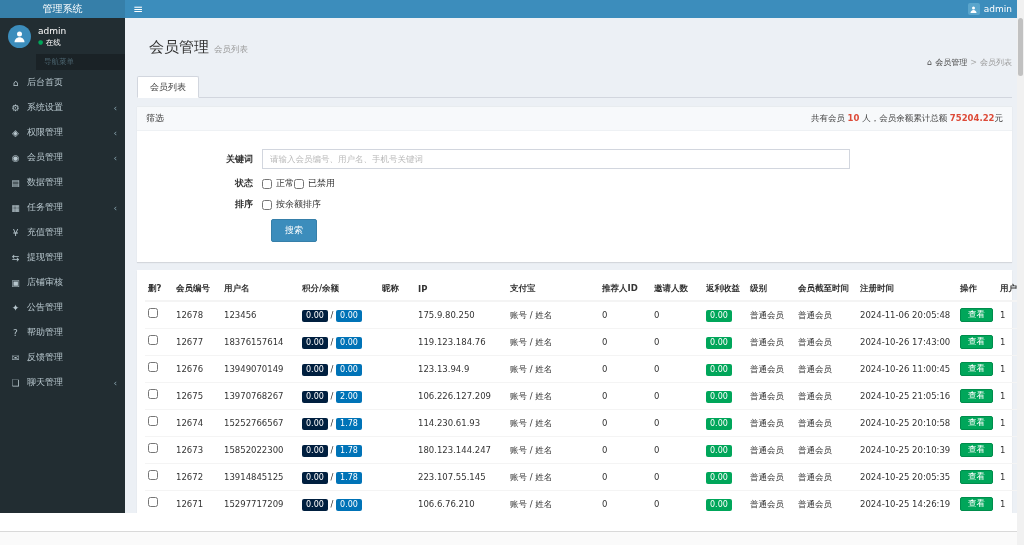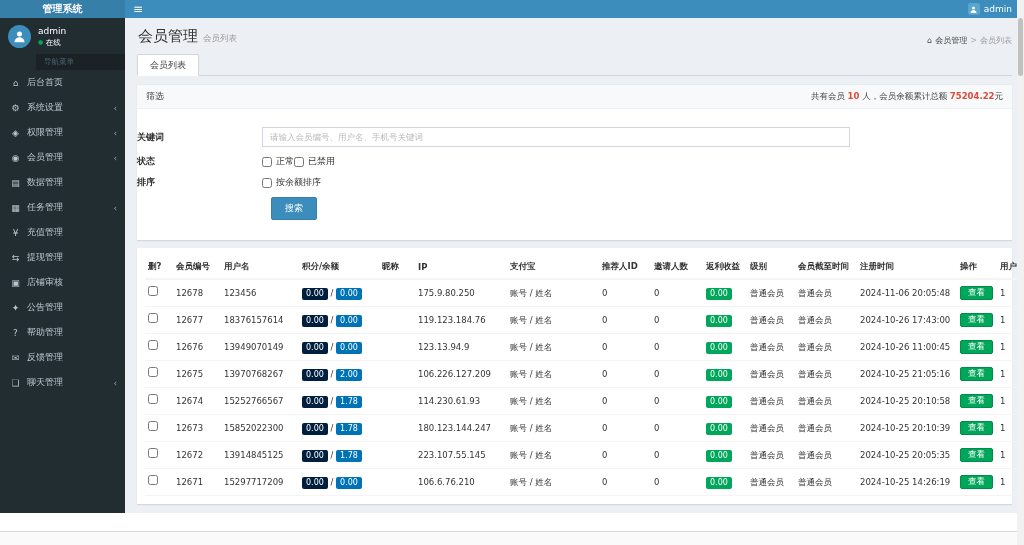--- a/index.html
+++ b/index.html
@@ -5,21 +5,21 @@
   * { box-sizing: border-box; }
   html,body { margin:0; padding:0; }
   body {
     width:1024px; height:545px; overflow:hidden;
     font-family:"DejaVu Sans","Liberation Sans",sans-serif;
     background:#fafafa; color:#333;
   }
   
   .app { position:relative; width:1024px; height:513px; background:#ecf0f5; overflow:hidden; }
   .main-header { position:absolute; top:0; left:0; right:0; height:18px; display:flex; z-index:20; }
-  .logo { width:125px; background:#367fa9; color:#fff; font-size:10px; font-weight:bold;
+  .logo { width:125px; background:#367fa9; color:#fff; font-size:10px; font-weight:normal;
           display:flex; align-items:center; justify-content:center; }
   .navbar { flex:1; background:#3c8dbc; display:flex; align-items:center; color:#fff; }
   .hamburger { width:26px; text-align:center; font-size:12px; line-height:18px; cursor:pointer; }
   .nav-right { margin-left:auto; display:flex; align-items:center; gap:4px; padding:0 12px; font-size:9px; height:18px; }
   .nav-avatar { width:12px; height:12px; border-radius:2px; background:#5aa5cc; display:flex; align-items:center; justify-content:center; }
 
   
   .sidebar { position:absolute; top:18px; left:0; bottom:0; width:125px; background:#222d32; color:#b8c7ce; z-index:10; }
   .user-panel { display:flex; align-items:center; gap:7px; padding:7px 8px 6px; }
   .avatar { width:23px; height:23px; border-radius:50%; background:#3c8dbc; flex:0 0 auto;
@@ -30,40 +30,40 @@
   .menu-label { font-size:7.5px; color:#4b646f; background:#1a2226; padding:3px 8px;margin-left:36px; }
   .menu { list-style:none; margin:0; padding:0; }
   .menu li { display:flex; align-items:center; gap:6px; padding:6px 8px; font-size:9px; color:#b8c7ce;
              border-left:2px solid transparent; cursor:pointer; white-space:nowrap; }
   .menu .mi { width:11px; text-align:center; font-size:9px; flex:0 0 auto; }
   .menu .chev { margin-left:auto; font-size:9px; color:#8aa4af; }
 
   
   .content { position:absolute; left:125px; top:18px; right:0; bottom:0; overflow:hidden; }
   .content-header { padding:9px 12px 6px; display:flex; align-items:flex-end; justify-content:space-between; }
-  .page-title { font-size:15px; font-weight:normal; color:#333; margin:1px; line-height:17px; }
+  .page-title { font-size:15px; font-weight:normal; color:#333; margin:12px; line-height:17px; }
   .page-subtitle { font-size:8.5px; color:#999; margin-left:5px; }
   .breadcrumb { font-size:8px; color:#444; display:flex; align-items:center; gap:3px; padding-bottom:2px; }
   .breadcrumb .sep { color:#aaa; }
   .breadcrumb .current { color:#999; }
 
   .tabs { margin:0 12px; display:flex; border-bottom:1px solid #d2d6de; height:22px; }
   .tab { background:#fff; border:1px solid #d2d6de; border-bottom:1px solid #fff; margin-bottom:-1px;
          padding:4px 12px; font-size:9px; color:#444; border-radius:2px 2px 0 0; cursor:pointer; }
 
   .box { background:#fff; margin:8px 12px 0; box-shadow:0 1px 1px rgba(0,0,0,.1); border-top:1px solid #e8ecef; }
   .box-header { display:flex; justify-content:space-between; align-items:center; padding:5px 9px;
                 background:#f7f9fb; border-bottom:1px solid #eef1f4; }
   .box-title { font-size:9px; color:#444; }
   .stats { font-size:8.5px; color:#444; }
   .stats .hl { color:#dd4b39; font-weight:bold; }
 
   .filter-form { padding:10px 0 12px; }
   .form-row { display:flex; align-items:center; margin:8px 0; }
-  .form-label { width:125px; flex:0 0 auto; font-size:9px; font-weight:bold; color:#333; padding-right:9px; }
+  .form-label { width:125px; flex:0 0 auto; text-align:right; font-size:9px; font-weight:bold; color:#333; padding-right:9px; }
   .text-input { width:588px; height:20px; border:1px solid #d2d6de; border-radius:0; font-size:8.5px;
                 padding:0 7px; color:#555; outline:none; font-family:inherit; }
   .text-input::placeholder { color:#b8b8b8; }
   .checks { display:flex; align-items:center; font-size:9px; color:#333; }
   .checks label { display:flex; align-items:center; gap:4px; cursor:pointer; }
   .checks input { width:10px; height:10px; margin:0; }
   .btn-search { margin-left:134px; background:#3c8dbc; color:#fff; border:1px solid #367fa9; font-size:9px;
                 padding:4px 13px; border-radius:2px; cursor:pointer; font-family:inherit; }
 
   .table-box { background:#fff; margin:8px 12px 0; box-shadow:0 1px 1px rgba(0,0,0,.1); padding:8px; }

